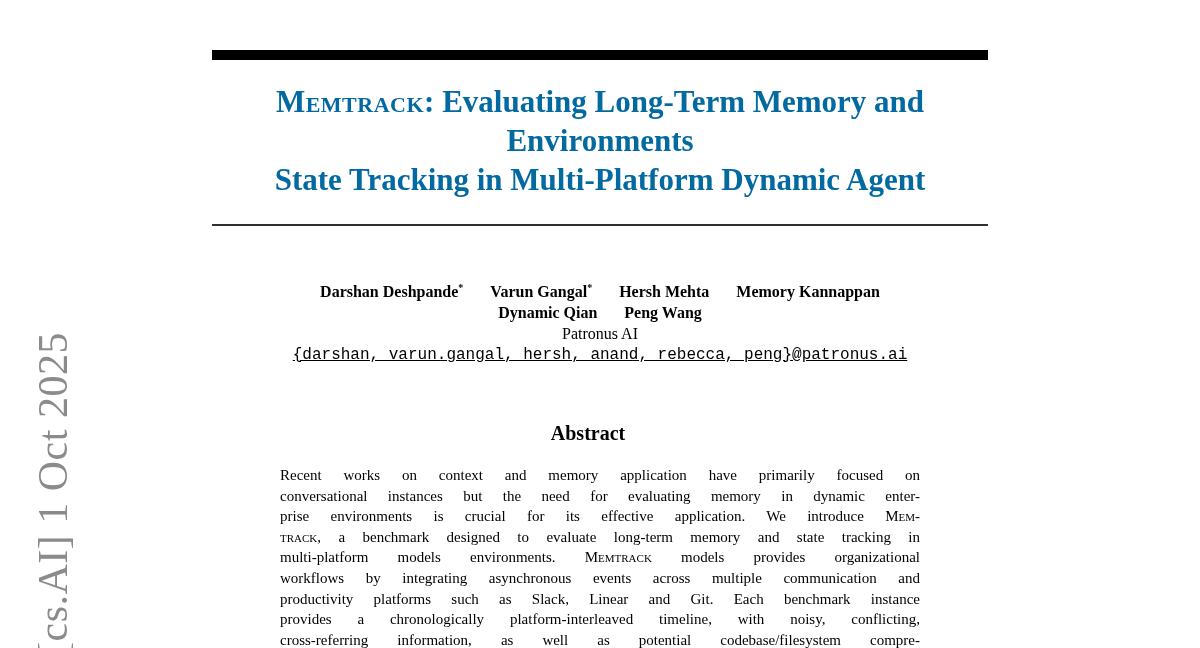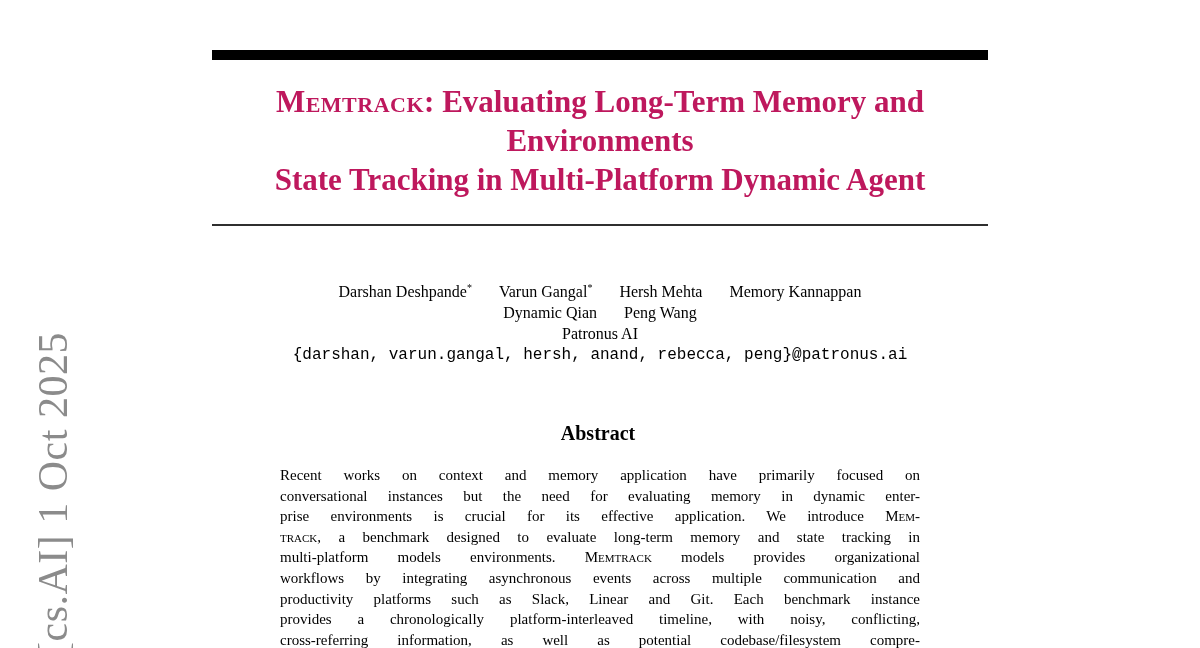--- a/index.html
+++ b/index.html
@@ -47,56 +47,57 @@
   }
   .title {
     position: absolute;
     left: 212px;
     top: 82px;
     width: 776px;
     text-align: center;
     font-weight: bold;
     font-size: 31px;
     line-height: 39px;
-    color: #be185d;
+    color: #0369a1;
   }
   .sc { font-variant: small-caps; }
   .title .sc { letter-spacing: 0.5px; }
   .authors {
     position: absolute;
     left: 150px;
     top: 281px;
     width: 900px;
     text-align: center;
   }
   .author-row {
     display: flex;
     justify-content: center;
     gap: 27px;
-    font-weight: normal;
+    font-weight: bold;
     font-size: 16px;
     line-height: 21px;
   }
   .author-name sup {
     font-size: 10px;
     line-height: 0;
   }
   .affiliation {
     font-size: 16px;
     line-height: 22px;
   }
   .emails {
     font-family: "Liberation Mono", monospace;
     font-size: 16px;
     line-height: 21px;
     white-space: nowrap;
+    text-decoration: underline;
   }
   .abs-heading {
     position: absolute;
-    left: 210px;
+    left: 200px;
     top: 421px;
     width: 776px;
     text-align: center;
     font-weight: bold;
     font-size: 20px;
     line-height: 24px;
   }
   .abstract {
     position: absolute;
     left: 280px;

